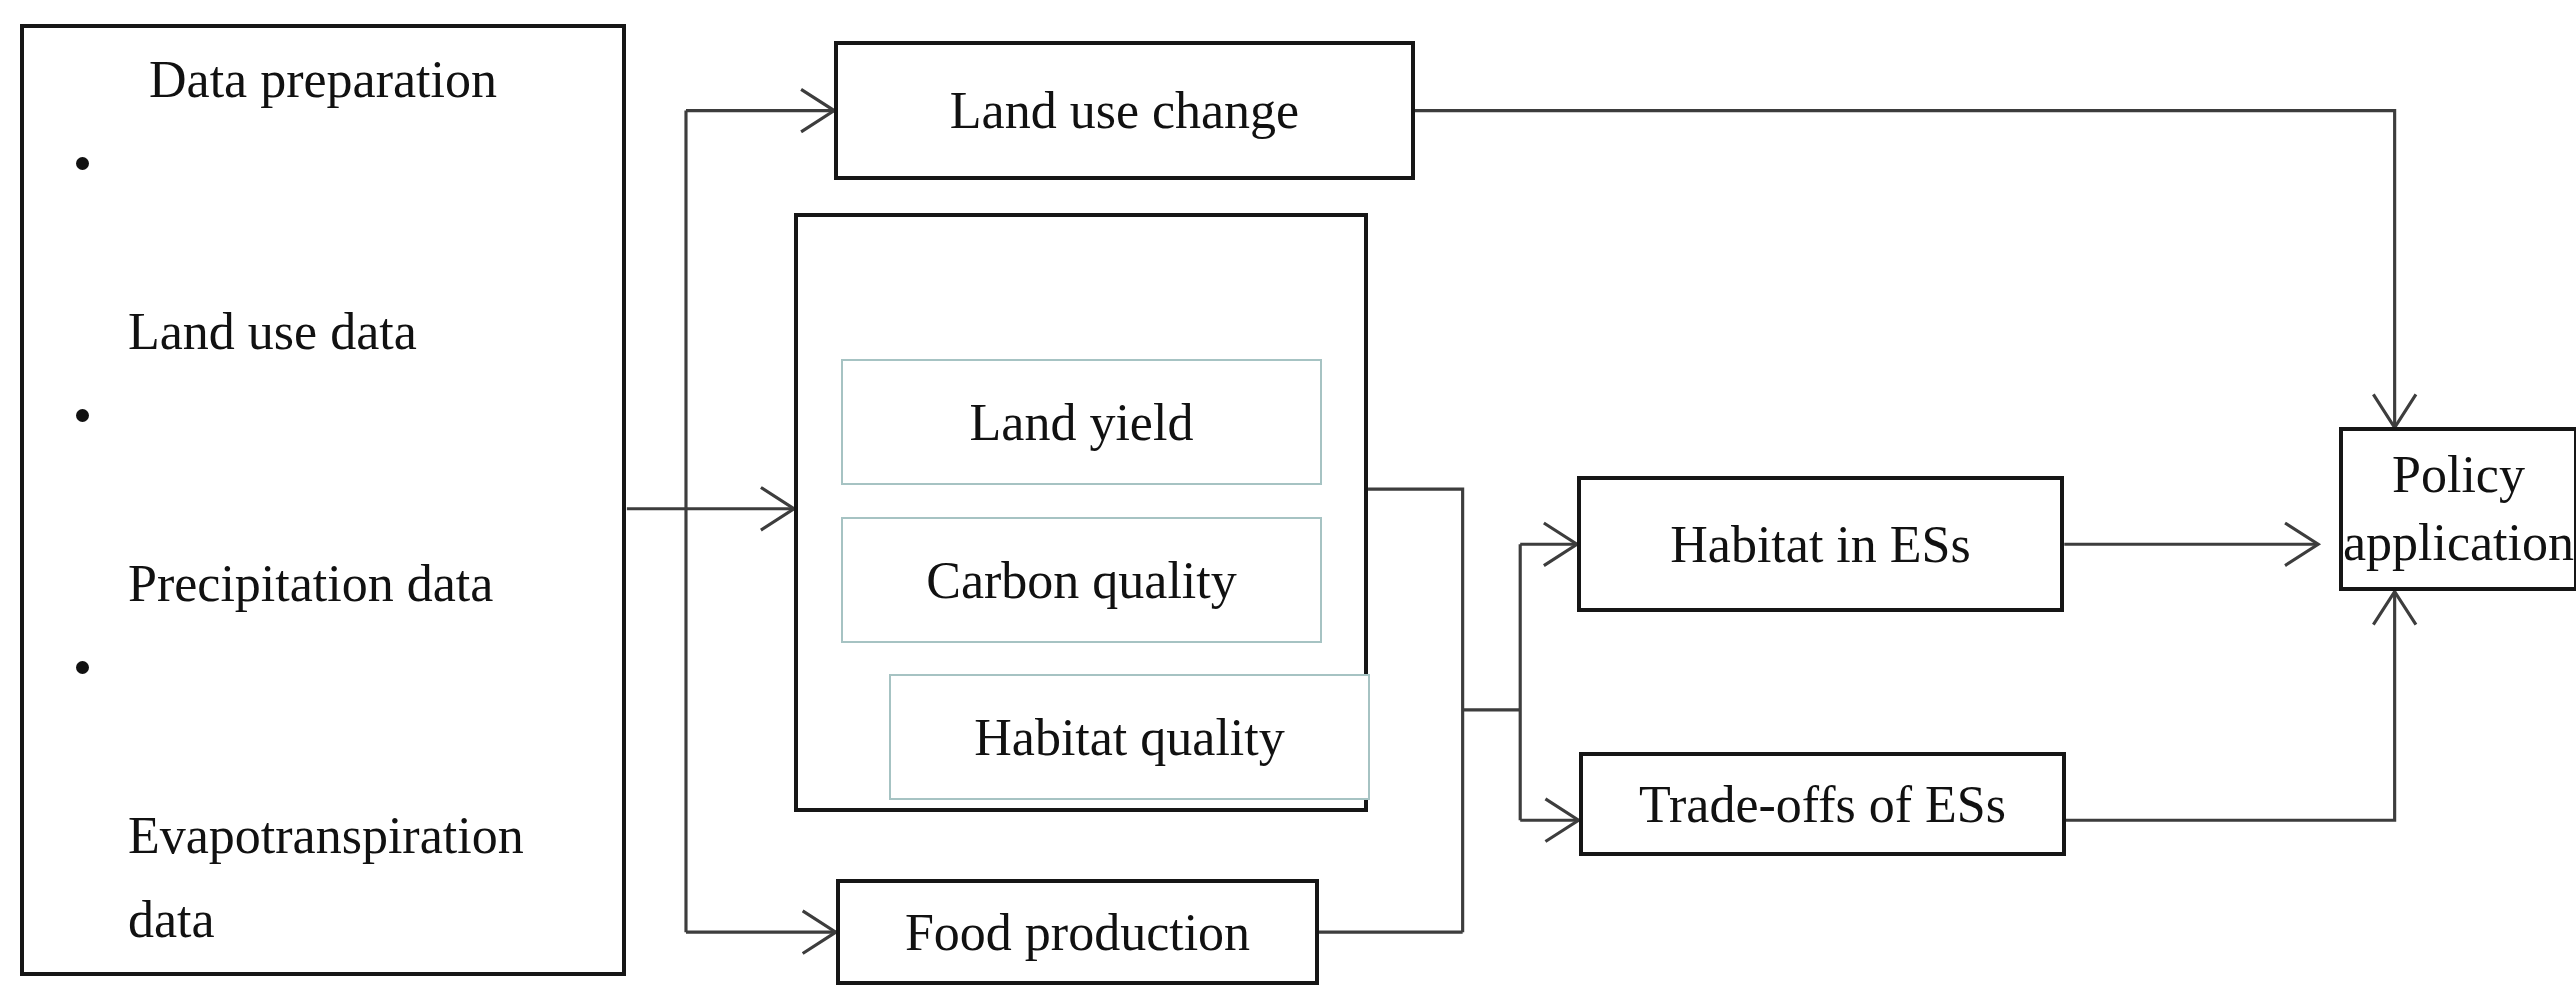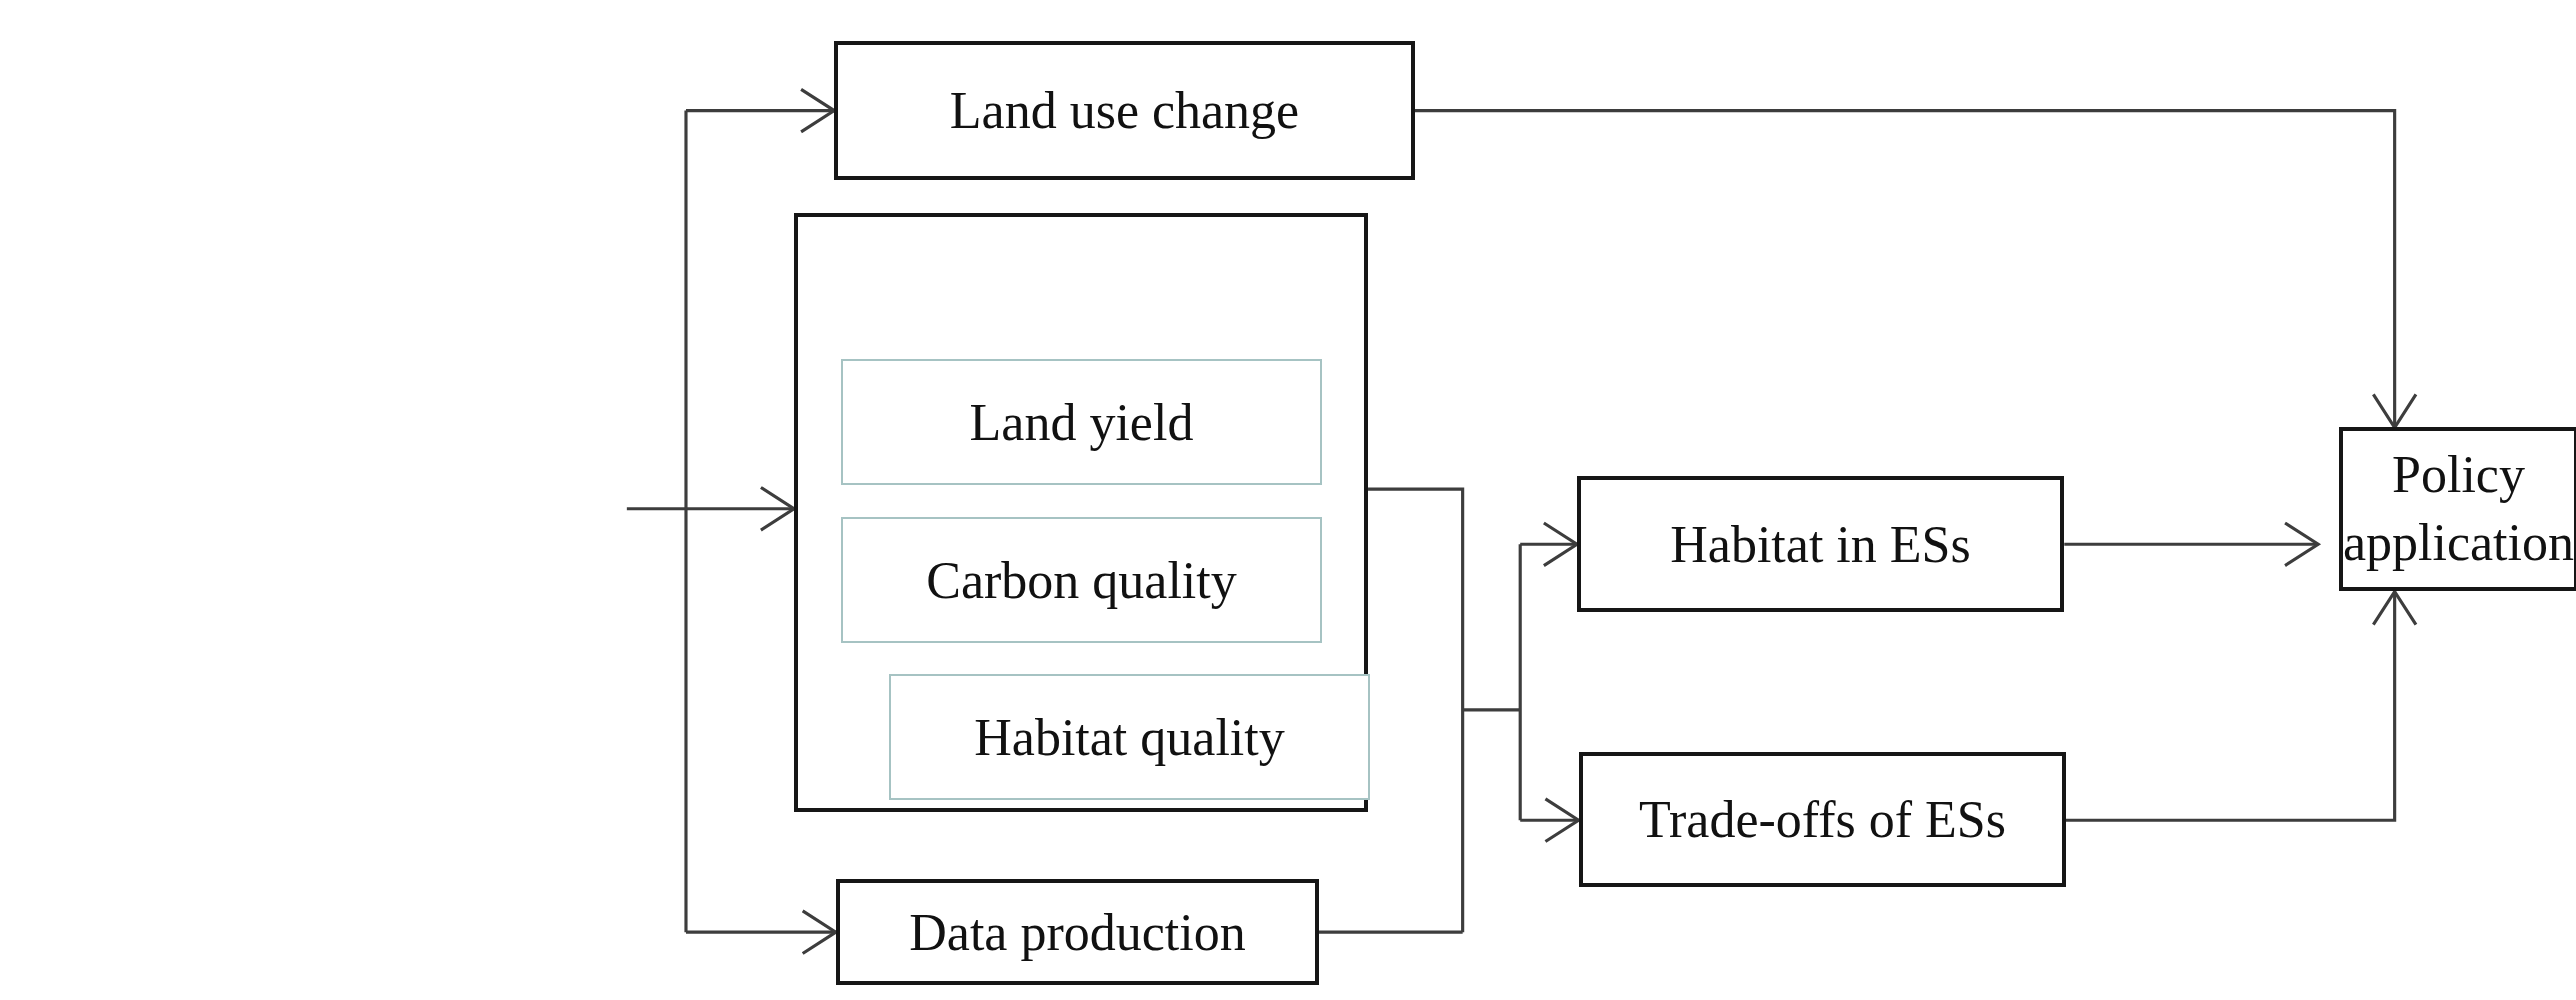--- a/index.html
+++ b/index.html
@@ -39,21 +39,21 @@
   .invest-title{ text-align:center; font-size:57px; margin-top:30px; line-height:79px; }
   .module{
     position:absolute; left:43px; width:481px; height:126px;
     border:2.4px solid var(--module-border); background:var(--background);
     display:flex; align-items:center; justify-content:center; font-size:52px;
   }
   .mod-0{ top:142px; } .mod-1{ top:300px; } .mod-2{ top:457px;margin-left:48px; }
   .box-land   { left:834px; top:41px;  width:581px; height:139px; }
   .box-food   { left:836px; top:879px; width:483px; height:106px; }
   .box-changes{ left:1577px; top:476px; width:487px; height:136px; }
-  .box-trade  { left:1579px; top:752px; width:487px; height:135px; }
+  .box-trade  { left:1579px; top:752px; width:487px; height:104px; }
   .box-policy { left:2318px; top:427px; width:239px; height:164px; line-height:1.3;margin-left:21px; }
 </style>
 </head>
 <body>
 
 <div class="canvas">
 
   <svg class="conn-layer" viewBox="0 0 3267 1269">
     <path class="conn" d="M795 645 H1007"></path>
     <polyline class="head" points="965,618 1007,645 965,672"></polyline>
@@ -71,30 +71,53 @@
     <path class="conn" d="M1928 690 H2000"></path>
     <polyline class="head" points="1958,663 2000,690 1958,717"></polyline>
     <path class="conn" d="M1928 1040 H2002"></path>
     <polyline class="head" points="1960,1013 2002,1040 1960,1067"></polyline>
     <path class="conn" d="M2618 690 H2940"></path>
     <polyline class="head" points="2898,663 2940,690 2898,717"></polyline>
     <path class="conn" d="M2620 1040 H3037 V750"></path>
     <polyline class="head" points="3010,792 3037,750 3064,792"></polyline>
   </svg>
 
+  <div class="prep-box">
+    <div class="prep-title">Data preparation</div>
+    <ul class="prep-list">
+      <li class="prep-item">
+        <span class="prep-dot"></span>
+        <span>Land use data</span>
+      </li>
+      <li class="prep-item">
+        <span class="prep-dot"></span>
+        <span>Precipitation data</span>
+      </li>
+      <li class="prep-item">
+        <span class="prep-dot"></span>
+        <span>Evapotranspiration
+data</span>
+      </li>
+      <li class="prep-item">
+        
+        
+      </li>
+
+    </ul>
+  </div>
 
   <div class="node box-land">Land use change</div>
 
   <div class="invest-box">
     <div class="module mod-0">Land yield</div>
     <div class="module mod-1">Carbon quality</div>
     <div class="module mod-2">Habitat quality</div>
   </div>
 
-  <div class="node box-food">Data production</div>
+  <div class="node box-food">Food production</div>
 
   <div class="node box-changes">Habitat in ESs</div>
 
   <div class="node box-trade">Trade-offs of ESs</div>
 
   <div class="node box-policy">Policy
 application</div>
 
 </div>
 

